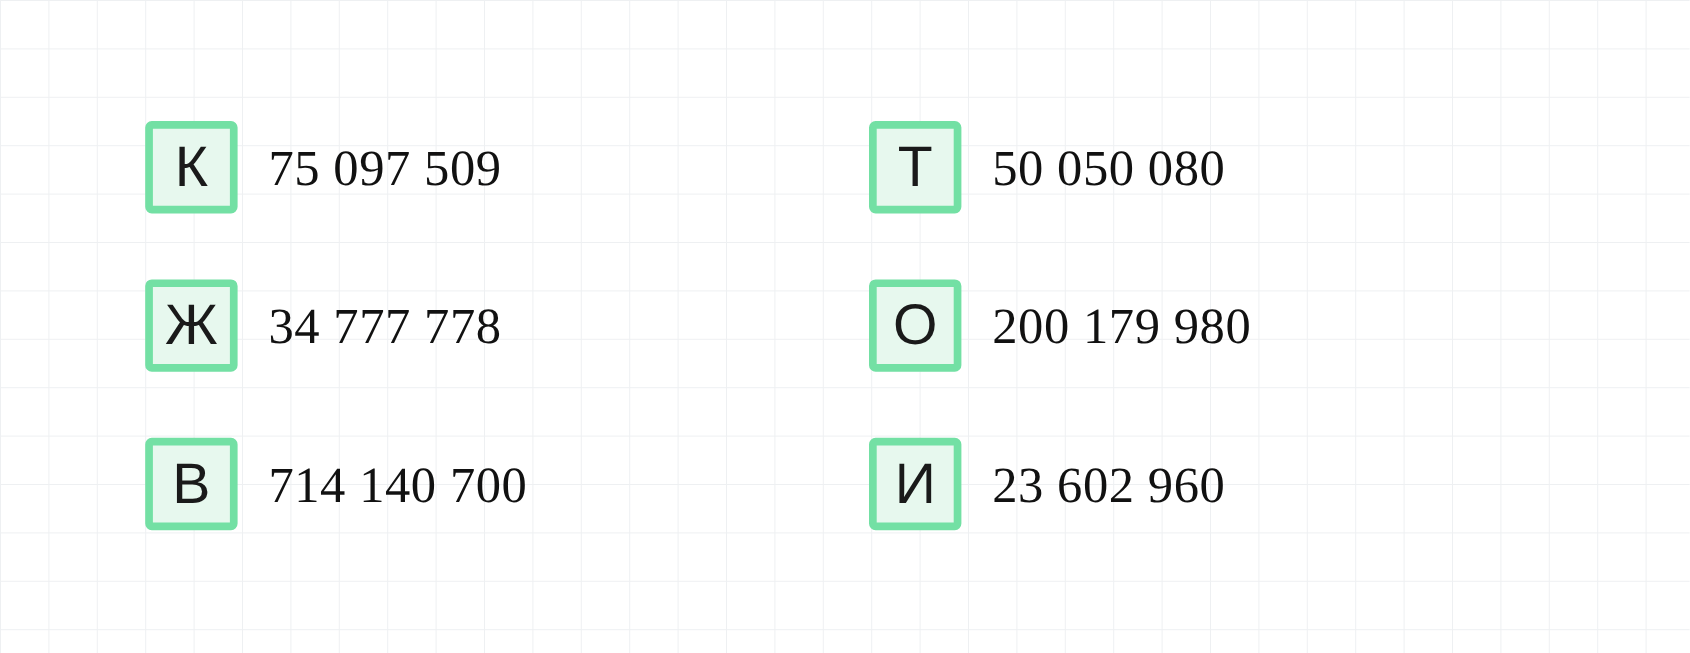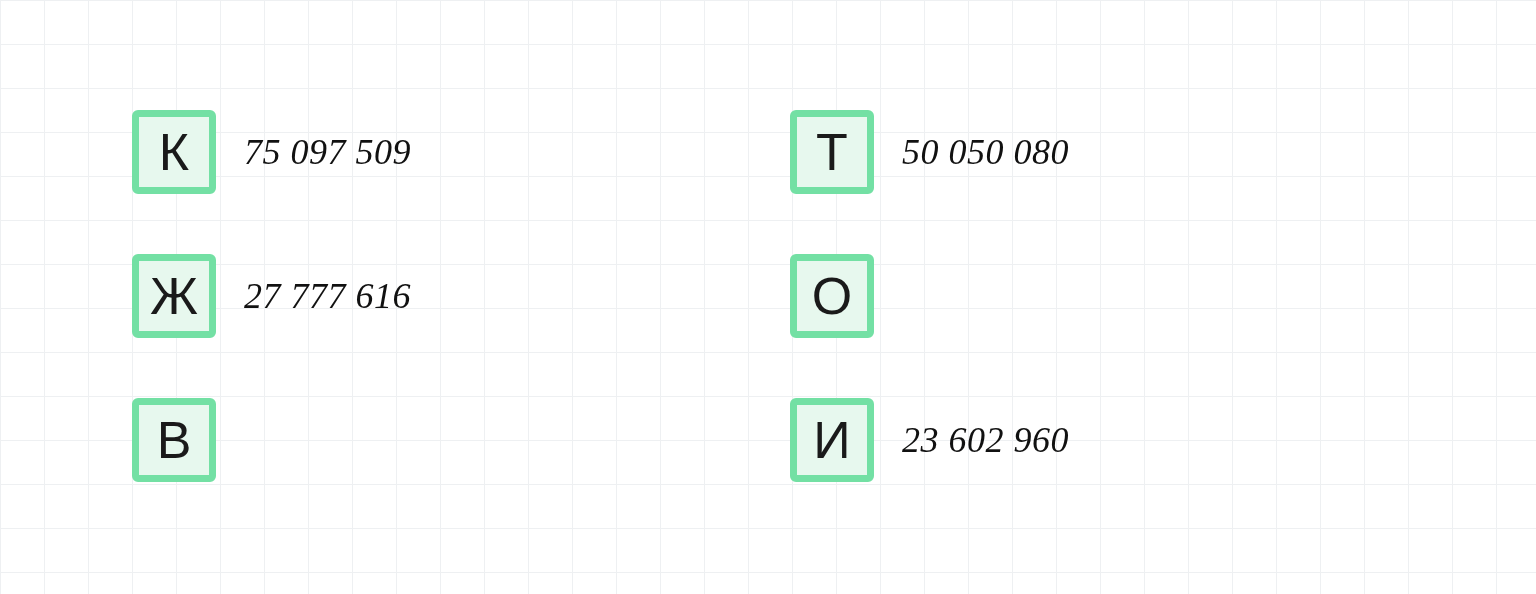--- a/index.html
+++ b/index.html
@@ -34,49 +34,50 @@
     border-radius: 6px;
     display: flex;
     align-items: center;
     justify-content: center;
     font-family: Arial, Helvetica, sans-serif;
     font-size: 52px;
     font-weight: 400;
     color: #1a1a1a;
   }
   .value {
-    font-size: 36px;
+    font-size: 46px;
     color: #111111;
     letter-spacing: 0.5px;
     font-feature-settings: "lnum" 0;
-    font-style: italic;
   }
 </style>
 </head>
 <body>
 
 <div class="col col-left">
   <div class="row">
     <div class="tile">К</div>
     <div class="value">75 097 509</div>
   </div>
   <div class="row">
     <div class="tile">Ж</div>
-    <div class="value">27 777 616</div>
+    <div class="value">34 777 778</div>
   </div>
   <div class="row">
     <div class="tile">В</div>
+    <div class="value">714 140 700</div>
   </div>
 </div>
 
 <div class="col col-right">
   <div class="row">
     <div class="tile">Т</div>
     <div class="value">50 050 080</div>
   </div>
   <div class="row">
     <div class="tile">О</div>
+    <div class="value">200 179 980</div>
   </div>
   <div class="row">
     <div class="tile">И</div>
     <div class="value">23 602 960</div>
   </div>
 </div>
 
 </body></html>

